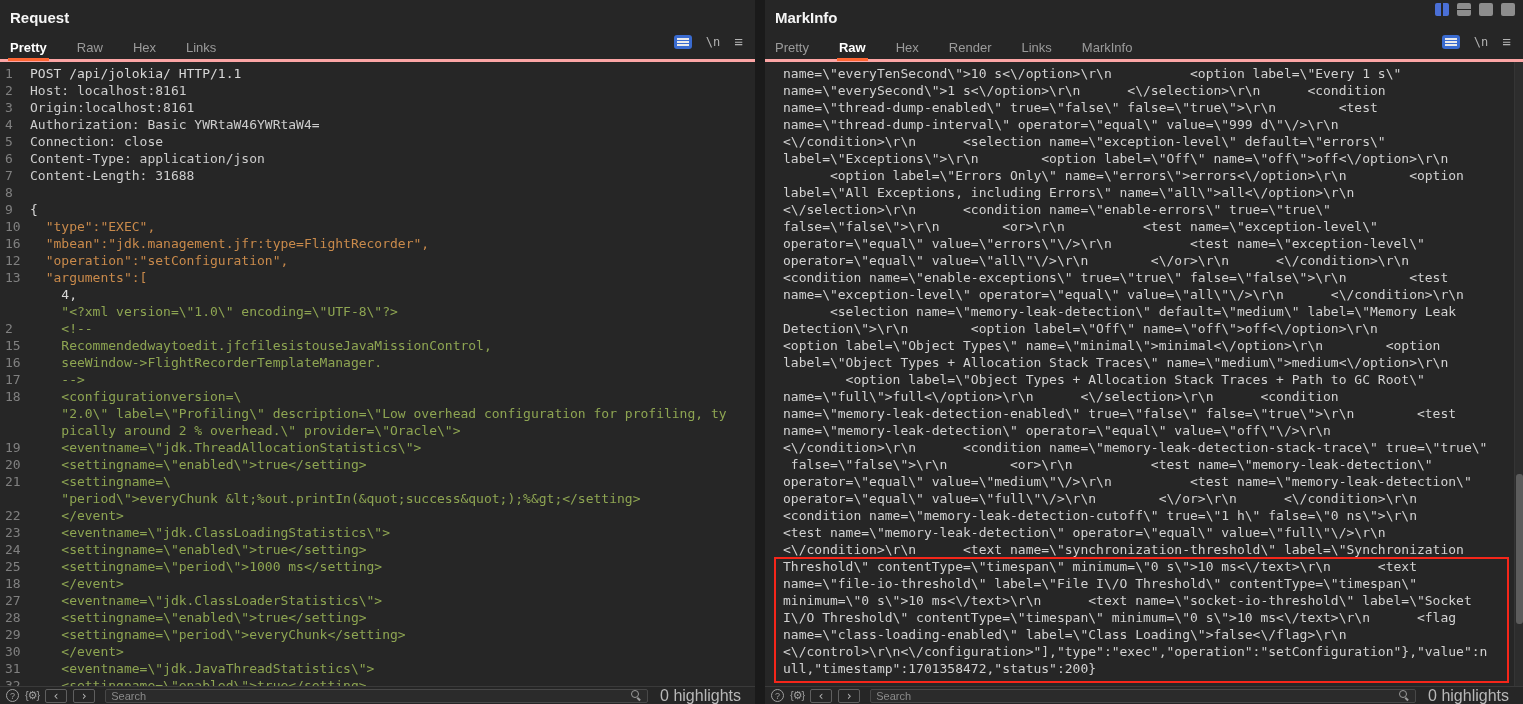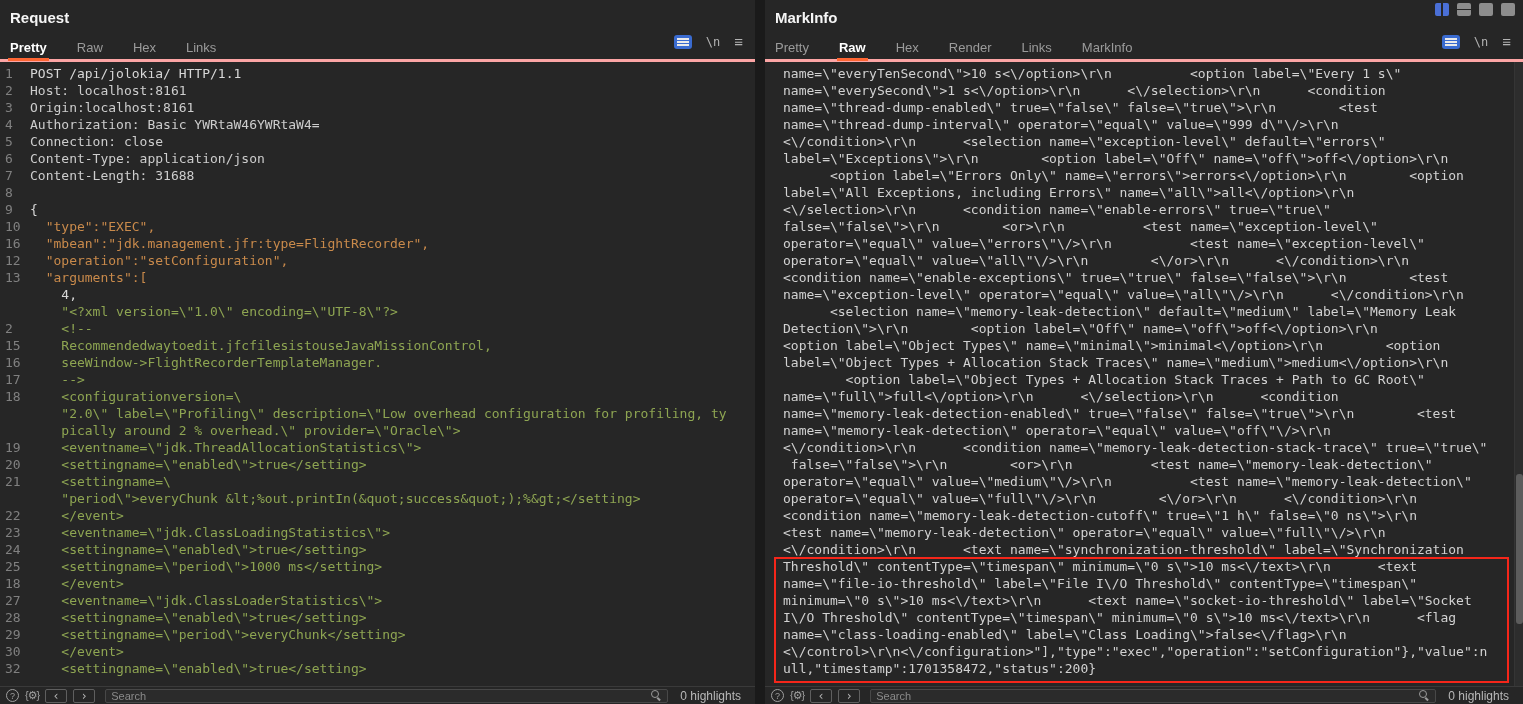--- a/index.html
+++ b/index.html
@@ -35,21 +35,21 @@
   .bottombar{display:flex;align-items:center;gap:6px;padding:0 6px;border-top:1px solid #3a3a3a;background:#262626}
   .help{flex:0 0 13px;width:13px;height:13px;border:1px solid #9f9f9f;border-radius:50%;display:flex;align-items:center;justify-content:center;font-size:9px;color:#9f9f9f}
   .gear{color:#9f9f9f;font-size:11px;letter-spacing:-1px;white-space:nowrap}
   .navbtn{width:22px;height:14px;border:1px solid #5f5f5f;border-radius:2px;background:transparent;color:#b5b5b5;font-size:12px;line-height:1;display:flex;align-items:center;justify-content:center;font-family:"DejaVu Sans Mono",monospace;padding:0}
   .searchwrap{flex:1;display:flex;align-items:center;height:14px;border:1px solid #484848;border-radius:2px;background:#2b2b2b;padding:2px 5px;margin:0 4px}
   .searchwrap input{flex:1;background:transparent;border:none;outline:none;color:#cfcfcf;font-size:11px;font-family:"Liberation Sans",sans-serif}
   .searchwrap input::placeholder{color:#8a8a8a}
   .mag{position:relative;width:11px;height:11px;flex:0 0 11px}
   .mag::before{content:"";position:absolute;left:0;top:0;width:6px;height:6px;border:1.5px solid #9a9a9a;border-radius:50%}
   .mag::after{content:"";position:absolute;left:7px;top:7px;width:4px;height:1.5px;background:#9a9a9a;transform:rotate(45deg);transform-origin:0 0}
-  .hlcount{color:#b8b8b8;font-size:12px;white-space:nowrap;padding:0 8px 0 2px}
+  .hlcount{color:#b8b8b8;font-size:16px;white-space:nowrap;padding:0 8px 0 2px}
   .winbtns{position:absolute;top:3px;right:8px;display:flex;gap:8px}
   .wb{width:14px;height:13px;border-radius:2px;background:#8d8d8d;display:inline-block}
   .wb.cols{background:linear-gradient(to right,var(--blue) 0 44%,#262626 44% 56%,var(--blue) 56% 100%)}
   .wb.rows{background:linear-gradient(to bottom,#8d8d8d 0 44%,#262626 44% 56%,#8d8d8d 56% 100%)}
 </style>
 </head>
 <body>
 
 <div class="app">
 
@@ -98,20 +98,21 @@
           <div class="ed-row"><span class="gut"></span><span class="code c-g">    "period\"&gt;everyChunk &amp;lt;%out.printIn(&amp;quot;success&amp;quot;);%&amp;gt;&lt;/setting&gt;</span></div>
           <div class="ed-row"><span class="gut">22</span><span class="code c-g">    &lt;/event&gt;</span></div>
           <div class="ed-row"><span class="gut">23</span><span class="code c-g">    &lt;eventname=\"jdk.ClassLoadingStatistics\"&gt;</span></div>
           <div class="ed-row"><span class="gut">24</span><span class="code c-g">    &lt;settingname=\"enabled\"&gt;true&lt;/setting&gt;</span></div>
           <div class="ed-row"><span class="gut">25</span><span class="code c-g">    &lt;settingname=\"period\"&gt;1000 ms&lt;/setting&gt;</span></div>
           <div class="ed-row"><span class="gut">18</span><span class="code c-g">    &lt;/event&gt;</span></div>
           <div class="ed-row"><span class="gut">27</span><span class="code c-g">    &lt;eventname=\"jdk.ClassLoaderStatistics\"&gt;</span></div>
           <div class="ed-row"><span class="gut">28</span><span class="code c-g">    &lt;settingname=\"enabled\"&gt;true&lt;/setting&gt;</span></div>
           <div class="ed-row"><span class="gut">29</span><span class="code c-g">    &lt;settingname=\"period\"&gt;everyChunk&lt;/setting&gt;</span></div>
           <div class="ed-row"><span class="gut">30</span><span class="code c-g">    &lt;/event&gt;</span></div>
+          <div class="ed-row"><span class="gut">31</span><span class="code c-g">    &lt;eventname=\"jdk.JavaThreadStatistics\"&gt;</span></div>
           <div class="ed-row"><span class="gut">32</span><span class="code c-g">    &lt;settingname=\"enabled\"&gt;true&lt;/setting&gt;</span></div>
         </div>
     </div>
     <div class="bottombar">
       <span class="help">?</span>
       <span class="gear">{⚙}</span>
       <button class="navbtn">‹</button>
       <button class="navbtn">›</button>
       <div class="searchwrap">
         <input placeholder="Search" style="">

